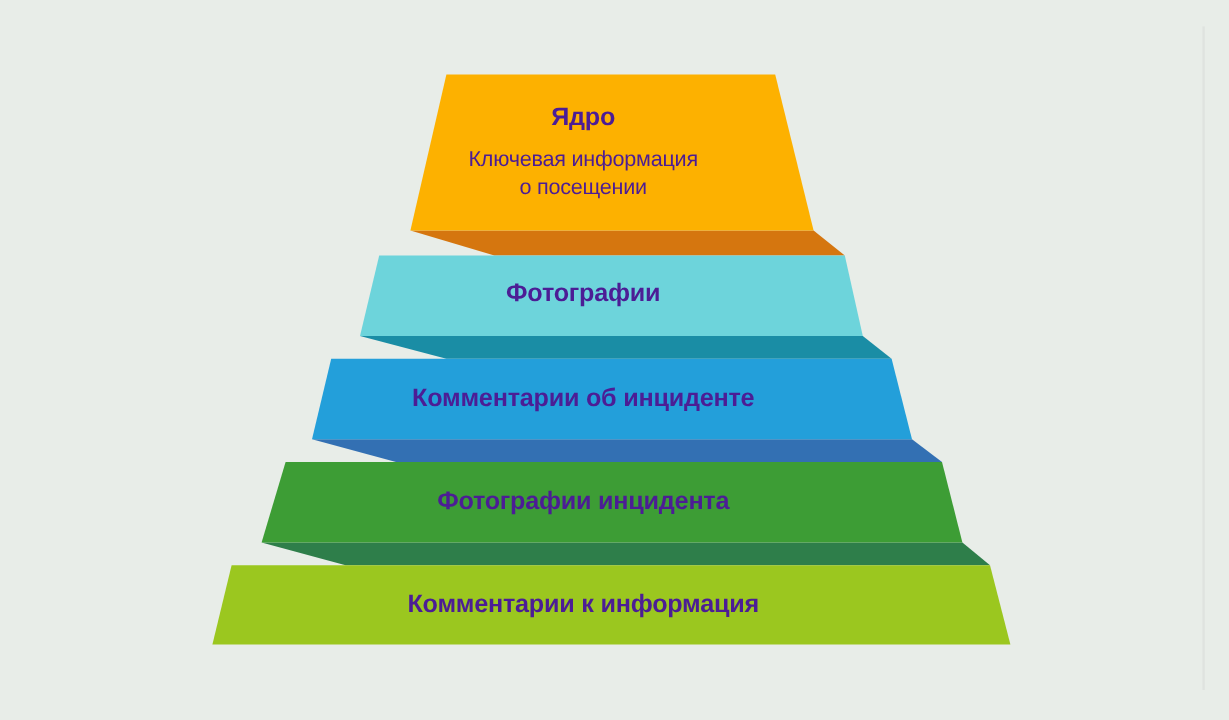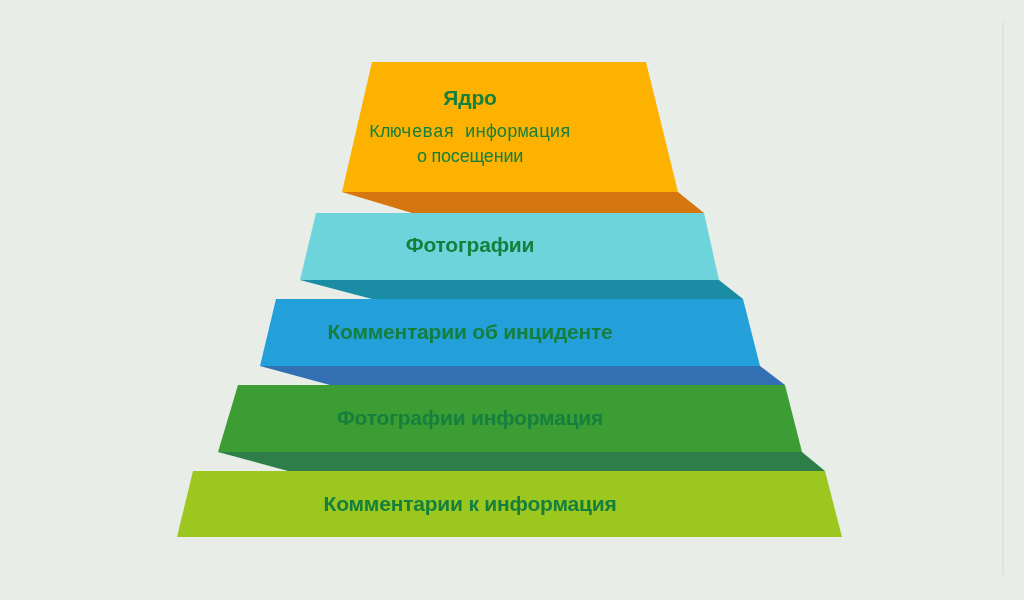--- a/index.html
+++ b/index.html
@@ -4,22 +4,22 @@
 <style>
   html, body { margin: 0; padding: 0; }
   body {
     width: 1024px; height: 600px; overflow: hidden;
     background: #e8ede8;
     font-family: "Liberation Sans", "DejaVu Sans", sans-serif;
     position: relative;
   }
   svg.pyramid { position: absolute; left: 0; top: 0; }
   .label {
-    position: absolute; left: 0; width: 940px; text-align: center;
-    color: #15803d; font-weight: bold; font-size: 21px; letter-spacing: -0.2px;
+    position: absolute; left: 16px; width: 940px; text-align: center;
+    color: #4c1d95; font-weight: bold; font-size: 21px; letter-spacing: -0.2px;
   }
   .sub { font-weight: normal; font-size: 18px; line-height: 24px; }
   .divider {
     position: absolute; left: 1002px; top: 22px; width: 2px; height: 553px;
     background: #dfe3df;
   }
 </style>
 </head>
 <body>
 
@@ -31,20 +31,20 @@
   <polygon points="218,452 802,452 825,471 288,471" fill="#2E7E4A"></polygon>
 
   <polygon points="372,62 646,62 678,192 342,192" fill="#FDB100"></polygon>
   <polygon points="316,213 704,213 719,280 300,280" fill="#6DD4DB"></polygon>
   <polygon points="276,299 743,299 760,366 260,366" fill="#239FDA"></polygon>
   <polygon points="238,385 785,385 802,452 218,452" fill="#3D9D35"></polygon>
   <polygon points="193,471 825,471 842,537 177,537" fill="#9BC71F"></polygon>
 </svg>
 
 <div class="label" style="top:86px;">Ядро</div>
-<div class="label sub" style="top:120px;font-family:Liberation Mono, monospace;">Ключевая информация</div>
+<div class="label sub" style="top:120px;">Ключевая информация</div>
 <div class="label sub" style="top:144px;">о посещении</div>
 <div class="label" style="top:233px;">Фотографии</div>
 <div class="label" style="top:320px;">Комментарии об инциденте</div>
-<div class="label" style="top:406px;">Фотографии информация</div>
+<div class="label" style="top:406px;">Фотографии инцидента</div>
 <div class="label" style="top:492px;">Комментарии к информация</div>
 
 <div class="divider"></div>
 
 </body></html>

